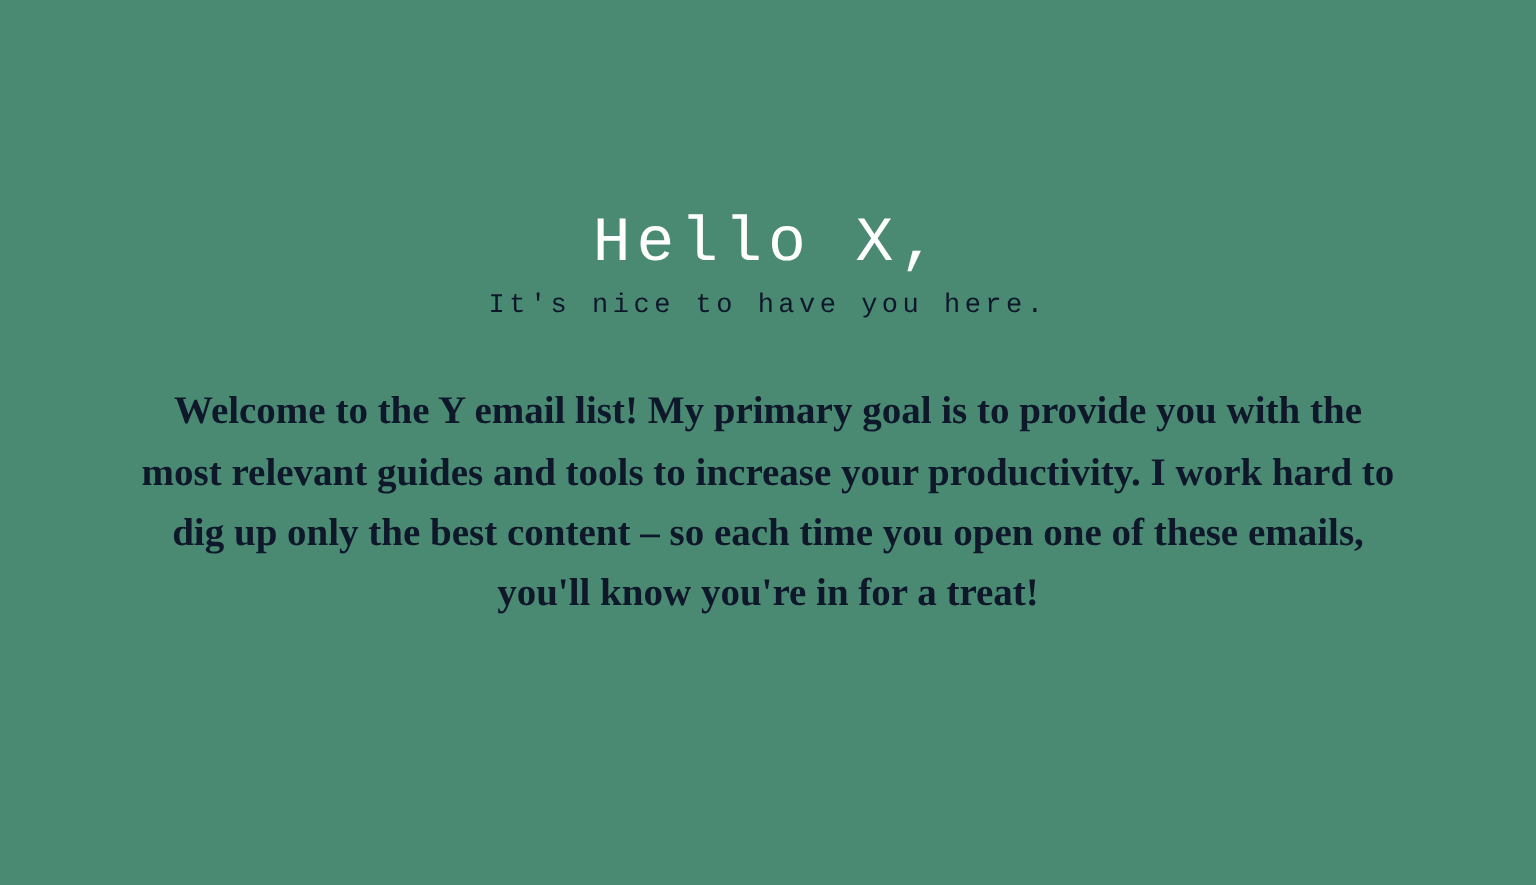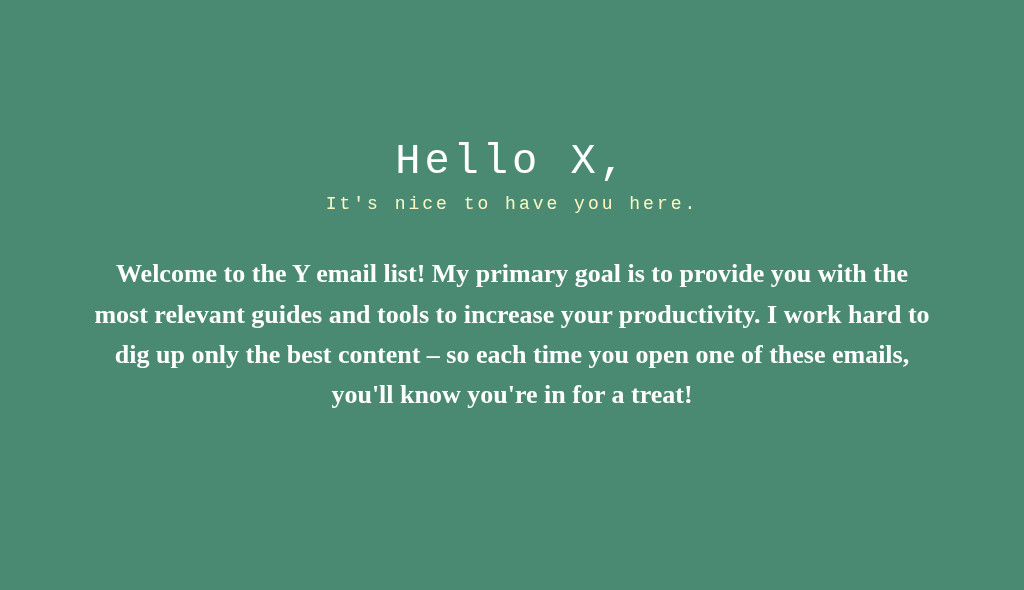--- a/index.html
+++ b/index.html
@@ -39,34 +39,34 @@
       font-size: 42px;
       color: #ffffff;
       letter-spacing: 4px;
       font-weight: normal;
       margin-bottom: 8px;
     }
 
     .greeting-subtitle {
       font-family: 'Courier New', Courier, monospace;
       font-size: 18px;
-      color: #fef9c3;
+      color: #0f172a;
       letter-spacing: 3px;
       font-weight: normal;
     }
 
     .body-section {
       text-align: center;
       max-width: 960px;
     }
 
     .welcome-paragraph {
       font-family: Georgia, 'Times New Roman', serif;
       font-size: 26px;
-      color: #ffffff;
+      color: #0f172a;
       line-height: 1.55;
       margin-bottom: 36px;
       font-weight: bold;
     }
 
     .followup-paragraph {
       font-family: Georgia, 'Times New Roman', serif;
       font-size: 26px;
       color: #ffffff;
       line-height: 1.55;

